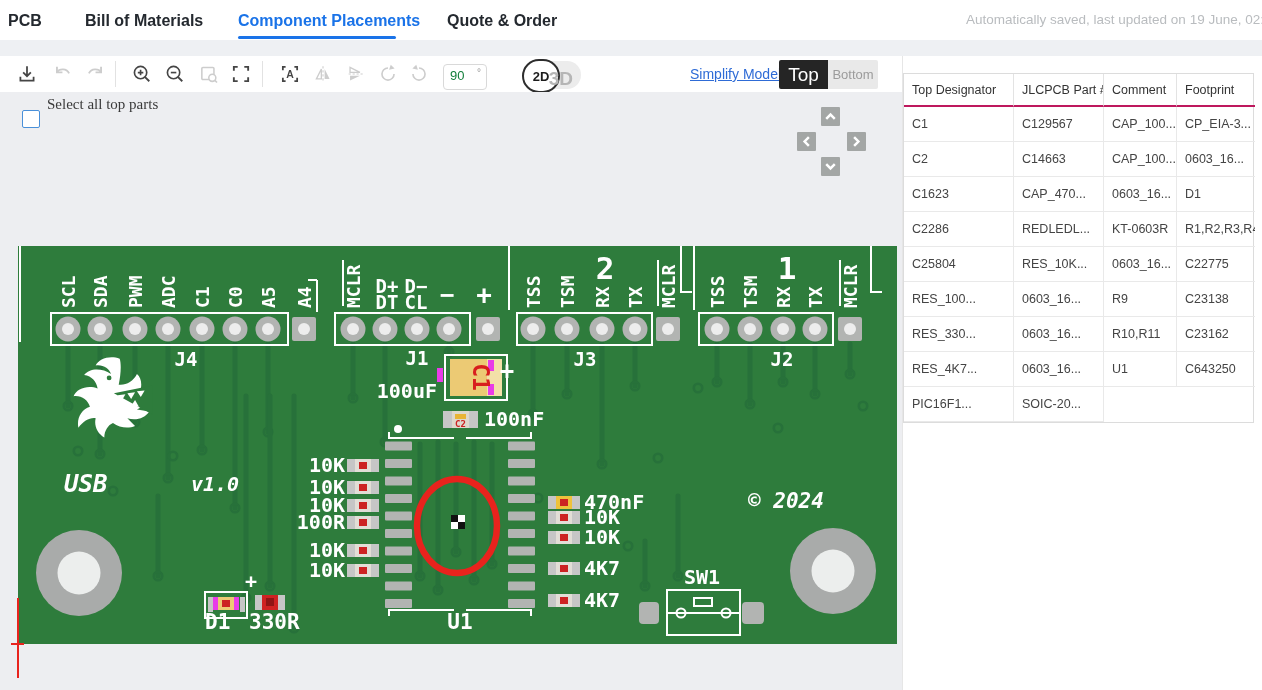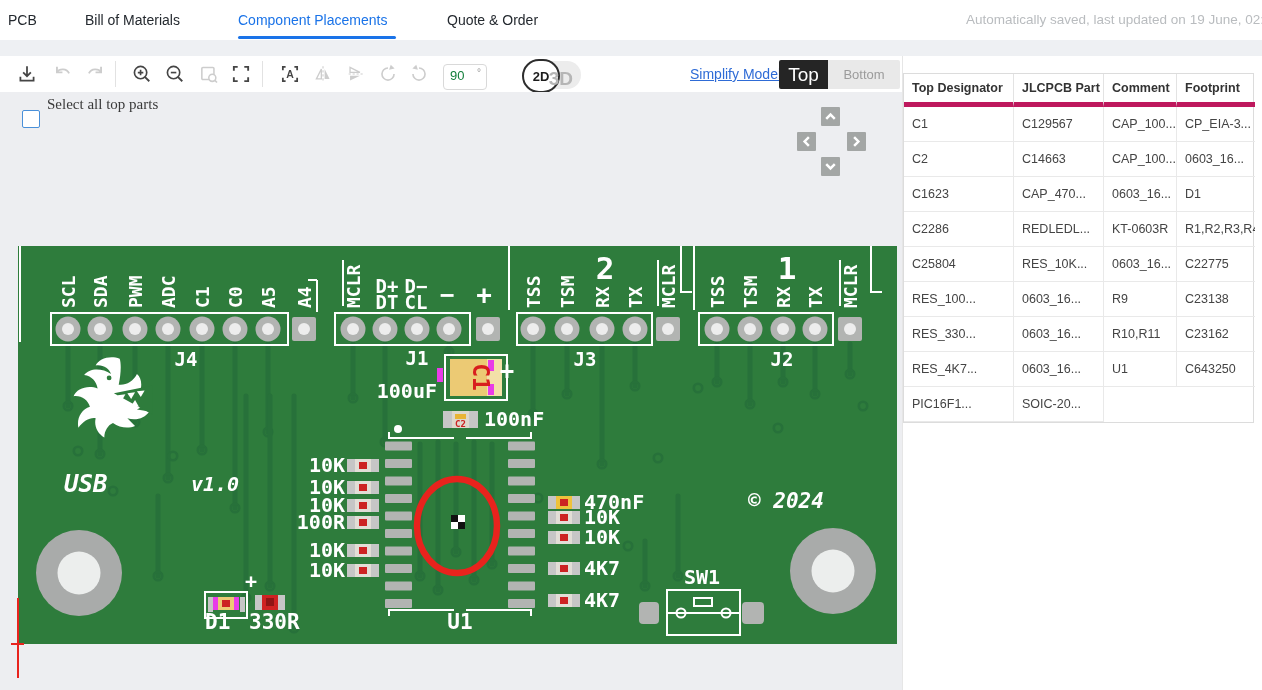--- a/index.html
+++ b/index.html
@@ -1,49 +1,49 @@
 <!DOCTYPE html>
 <html><head>
 <meta charset="utf-8">
 <style>
   html,body{margin:0;padding:0;background:#fff}
   #app{position:relative;width:1262px;height:690px;overflow:hidden;font-family:"Liberation Sans",sans-serif;background:#fff}
   
-  .tab{position:absolute;top:12px;font-size:14px;font-weight:normal;color:#24292f;cursor:pointer;white-space:nowrap}
+  .tab{position:absolute;top:12px;font-size:16px;font-weight:bold;color:#24292f;cursor:pointer;white-space:nowrap}
   .tab.active{color:#1a73e8}
   .tab-underline{position:absolute;top:36px;height:3px;background:#1a73e8;border-radius:2px}
   .autosave{position:absolute;top:12px;left:966px;width:296px;overflow:hidden;white-space:nowrap;font-size:13.5px;color:#b9bcbf}
   .band{position:absolute;left:0;top:40px;width:1262px;height:16px;background:#eef0f3}
   
   .toolstrip{position:absolute;left:0;top:56px;width:902px;height:36px;background:#fff}
   .tbi{position:absolute;top:63px;width:22px;height:22px;cursor:pointer}
   .tbi svg{width:22px;height:22px}
   .tsep{position:absolute;top:61px;width:1px;height:26px;background:#e2e2e2}
   .rot-box{position:absolute;left:443px;top:64px;width:42px;height:24px;border:1px solid #d9d9d9;border-radius:4px;background:#fff}
   .rot-box input{position:absolute;left:6px;top:3px;width:22px;border:none;outline:none;font-size:13px;color:#15803d;font-family:"Liberation Sans",sans-serif;padding:0}
   .rot-deg{position:absolute;right:5px;top:2px;font-size:10px;color:#999}
   .toggle{position:absolute;left:524px;top:61px;width:57px;height:28px;background:#ececec;border-radius:15px;cursor:pointer}
   .toggle-knob{position:absolute;left:-2px;top:-2px;width:34px;height:30px;background:#fff;border:2px solid #2d2d2d;border-radius:17px;display:flex;align-items:center;justify-content:center;font-size:13px;font-weight:bold;color:#1c1c1c}
   .toggle-3d{position:absolute;right:8px;top:7px;font-size:19px;font-weight:bold;color:#b5b5b5}
   .simplify{position:absolute;left:690px;top:66px;font-size:14px;color:#2e6bd6;text-decoration:underline;cursor:pointer}
   .btn-top{position:absolute;left:779px;top:60px;width:49px;height:29px;background:#252525;color:#fff;font-size:19px;display:flex;align-items:center;justify-content:center;border-radius:2px 0 0 2px;cursor:pointer}
-  .btn-bottom{position:absolute;left:828px;top:60px;width:72px;height:29px;background:#e9e9e9;color:#9b9b9b;font-size:13px;display:flex;align-items:center;justify-content:center;border-radius:0 2px 2px 0;cursor:pointer}
+  .btn-bottom{position:absolute;left:828px;top:60px;width:50px;height:29px;background:#e9e9e9;color:#9b9b9b;font-size:13px;display:flex;align-items:center;justify-content:center;border-radius:0 2px 2px 0;cursor:pointer}
   
   .canvas{position:absolute;left:0;top:92px;width:902px;height:598px;background:#edeef1}
   .chk{position:absolute;left:22px;top:110px;width:16px;height:16px;background:#fff;border:1.5px solid #4a90d9;border-radius:2px;cursor:pointer}
   .chk-label{position:absolute;left:47px;top:96px;font-family:"Liberation Serif",serif;font-size:15px;color:#3a3a3a}
   .navpad{position:absolute;width:19px;height:19px;background:#a3a6a5;border-radius:1px;cursor:pointer}
   .navpad svg{width:19px;height:19px}
   .redline{position:absolute;left:17px;top:598px;width:2px;height:80px;background:#e8231d}
   .redtick{position:absolute;left:11px;top:643px;width:13px;height:2px;background:#e8231d}
   
   .rpanel{position:absolute;left:903px;top:56px;width:359px;height:634px;background:#fff}
   .vdiv{position:absolute;left:902px;top:56px;width:1px;height:634px;background:#e6e6e6}
   .bom{position:absolute;left:903px;top:73px;width:351px;display:grid;grid-template-columns:110px 90px 73px 78px;border:1px solid #dcdcdc;box-sizing:border-box;background:#fff}
-  .bom .th{height:33px;display:flex;align-items:center;padding-left:8px;font-size:12.5px;font-weight:bold;color:#333;border-right:1px solid #e3e3e3;border-bottom:5px solid #be185d;white-space:nowrap;overflow:hidden;box-sizing:border-box}
+  .bom .th{height:33px;display:flex;align-items:center;padding-left:8px;font-size:12.5px;font-weight:normal;color:#333;border-right:1px solid #e3e3e3;border-bottom:2px solid #be185d;white-space:nowrap;overflow:hidden;box-sizing:border-box}
   .bom .td{height:35px;display:flex;align-items:center;padding-left:8px;font-size:12.5px;color:#444;border-right:1px solid #e9e9e9;border-bottom:1px solid #e9e9e9;white-space:nowrap;overflow:hidden;box-sizing:border-box;cursor:pointer}
   .bom .th:nth-child(4n),.bom .td:nth-child(4n){border-right:none}
   
   .sk{font-family:"DejaVu Sans Mono",monospace;font-weight:bold;fill:#fff}
   .ski{font-family:"DejaVu Sans Mono",monospace;font-weight:bold;font-style:italic;fill:#fff}
 </style>
 </head>
 <body>
 
 <div id="app">

